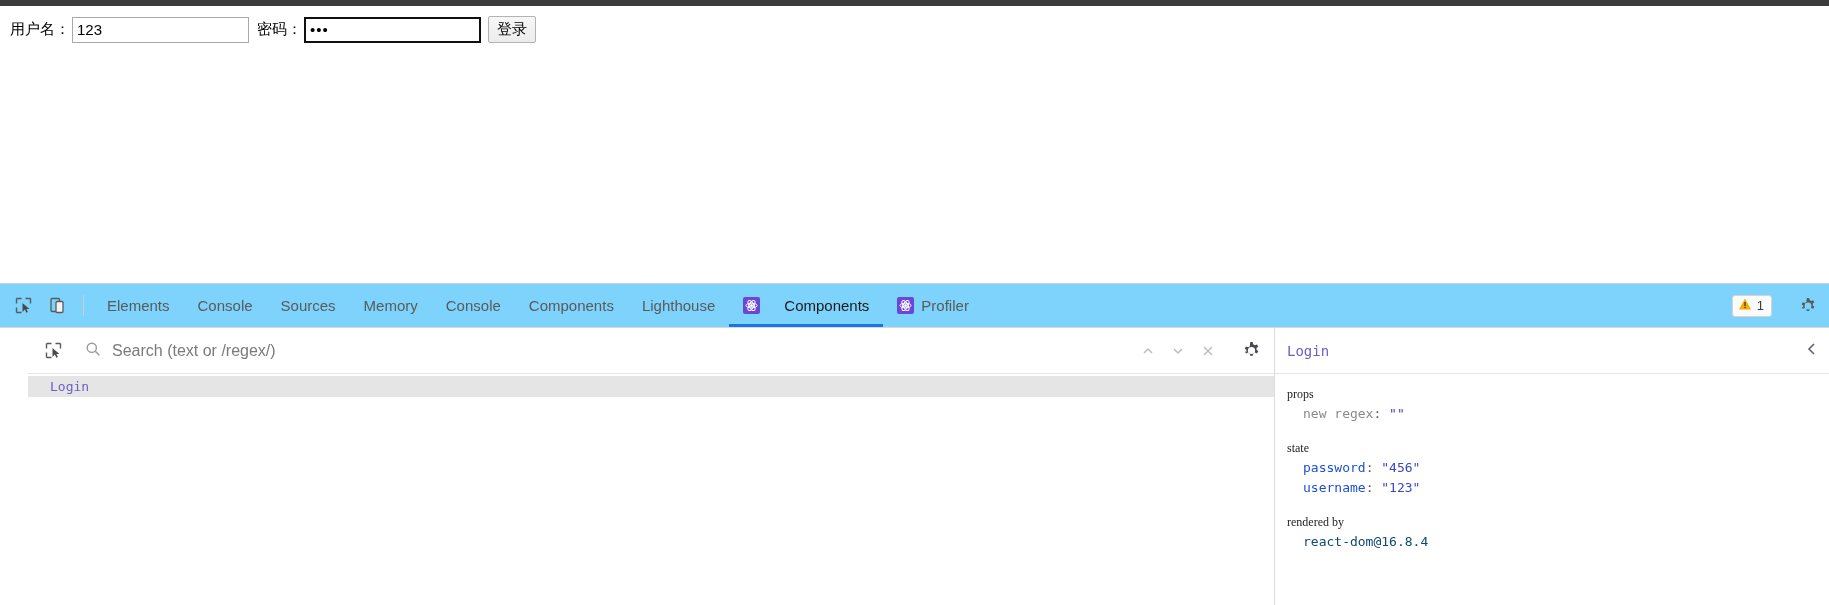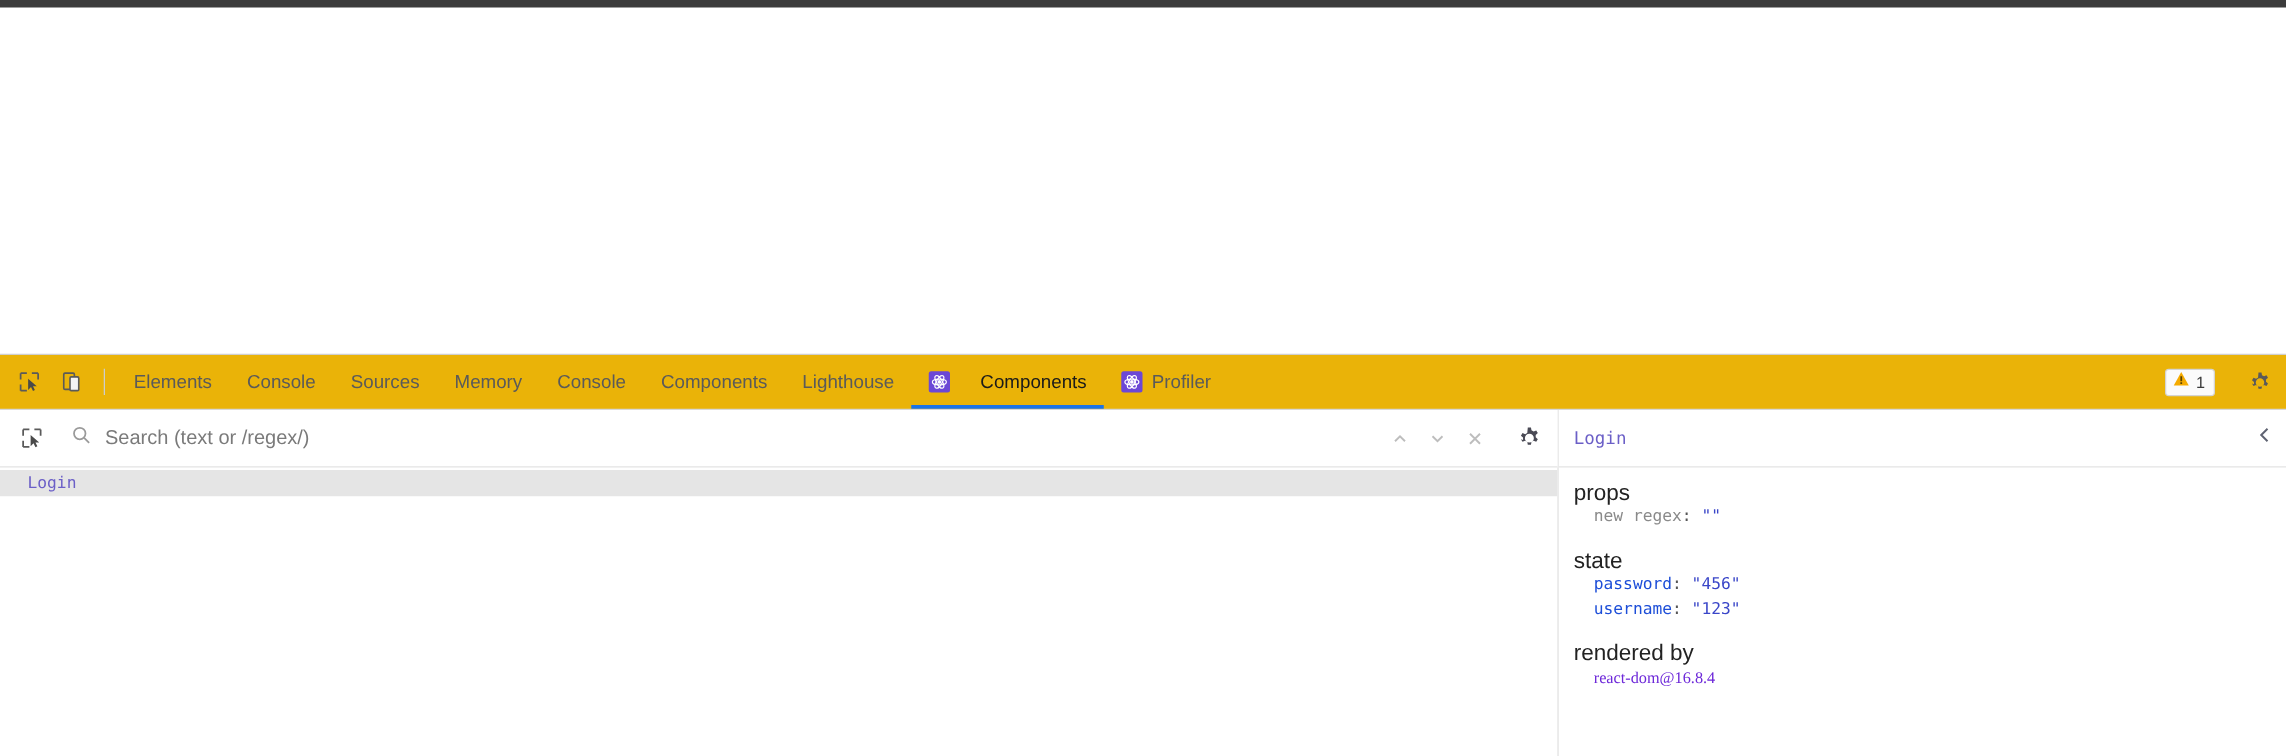--- a/index.html
+++ b/index.html
@@ -77,21 +77,21 @@
     left: 0; top: 283px;
     width: 1829px; height: 322px;
     background: #ffffff;
     border-top: 1px solid #cfcfcf;
   }
 
   
   #tabstrip {
     position: relative;
     height: 44px;
-    background: #eab308;
+    background: #7dd3fc;
     border-bottom: 1px solid #d8d8d8;
     display: flex;
     align-items: stretch;
     padding-left: 6px;
   }
   .tool-btn {
     width: 34px;
     display: flex; align-items: center; justify-content: center;
     cursor: default;
   }
@@ -151,20 +151,21 @@
     font-size: 13px;
     color: #3c3c3c;
   }
 
   
   #components-panel {
     position: absolute;
     left: 0; top: 44px;
     right: 0; bottom: 0;
     display: flex;
+    padding-left: 28px;
   }
   #tree-pane {
     width: 1247px;
     flex: 0 0 1247px;
     display: flex;
     flex-direction: column;
     border-right: 1px solid #dcdcdc;
     background: #ffffff;
   }
   #search-bar {
@@ -234,44 +235,51 @@
     font-size: 14px;
     color: #6b5fc7;
   }
   #detail-body {
     flex: 1 1 auto;
     padding: 10px 0 0 0;
     overflow: hidden;
   }
   .section { margin-bottom: 14px; padding-left: 12px; }
   .section-title {
-    font-size: 18px;
+    font-size: 12px;
     color: #222;
-    font-family: Liberation Sans, sans-serif;
+    font-family: Liberation Serif, serif;
     line-height: 20px;
   }
   .kv {
     font-family: "DejaVu Sans Mono", monospace;
     font-size: 13px;
     line-height: 20px;
     padding-left: 16px;
     white-space: nowrap;
   }
   .k-dim  { color: #8a8a8a; }
   .k-name { color: #1d4ed8; }
   .colon  { color: #555; }
   .v-str  { color: #3a46c8; }
-  .plain  { color: #6d28d9; font-family: Liberation Serif, serif; }
+  .plain  { color: #0c4a6e; }
 </style>
 </head>
 <body>
 
 <div id="page-area">
   <div id="page-topbar"></div>
 
+  <div id="login-form">
+    <span class="form-label">用户名：</span>
+    <input id="username-input" class="txt-input" type="text" value="123" style="">
+    <span class="form-label" style="margin-left:8px;">密码：</span>
+    <input id="password-input" class="txt-input" type="text" value="•••" style="">
+    <button id="login-button">登录</button>
+  </div>
 </div>
 
 <div id="devtools">
 
   <div id="tabstrip">
 
     <div class="tool-btn">
       <svg width="19" height="19" viewBox="0 0 19 19">
         <path d="M2.5 2.5 h5 M2.5 2.5 v5 M16.5 2.5 h-5 M16.5 2.5 v5 M2.5 16.5 h5 M2.5 16.5 v-5" stroke="#5a5a5a" stroke-width="1.4" fill="none"></path>
         <path d="M8.5 7 L8.5 16 L10.8 13.6 L12.4 16.8 L13.9 16 L12.4 13 L15.4 13 Z" fill="#4a4a4a"></path>

